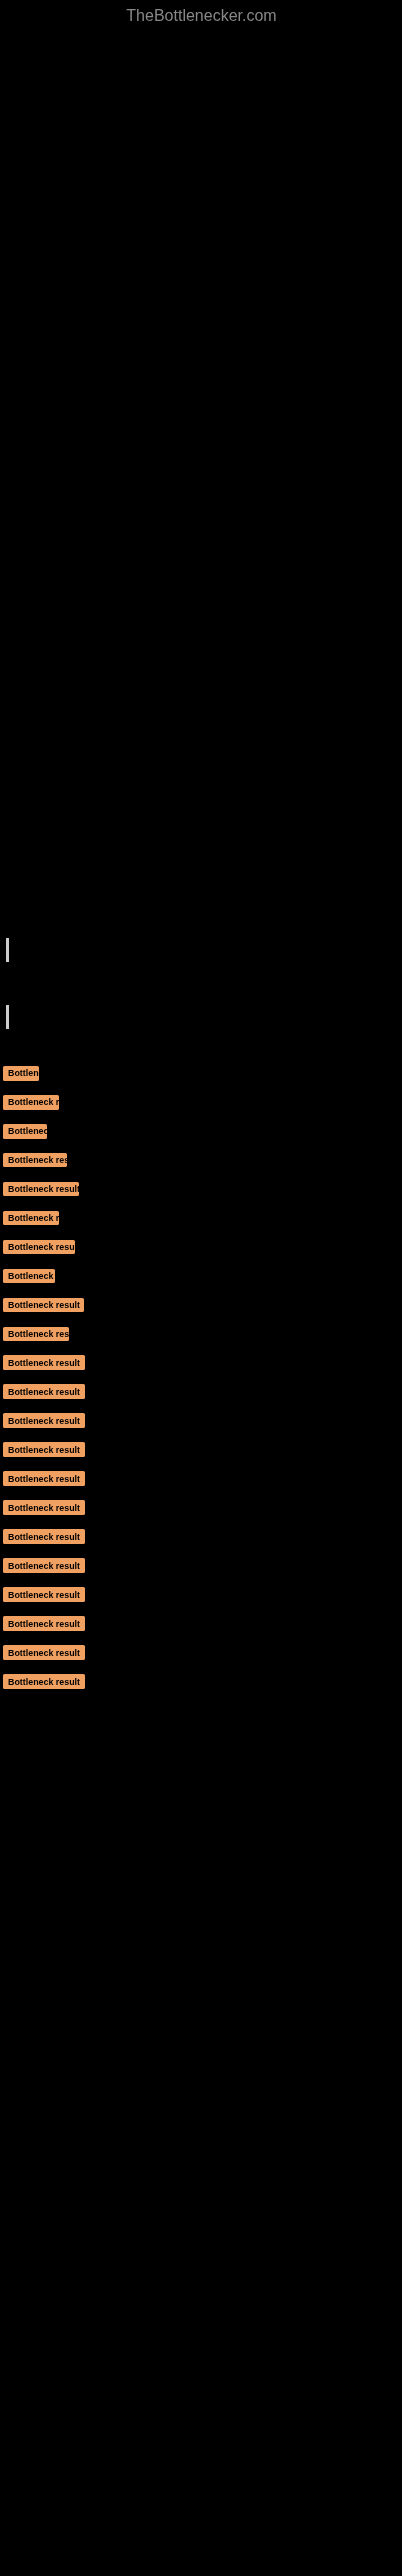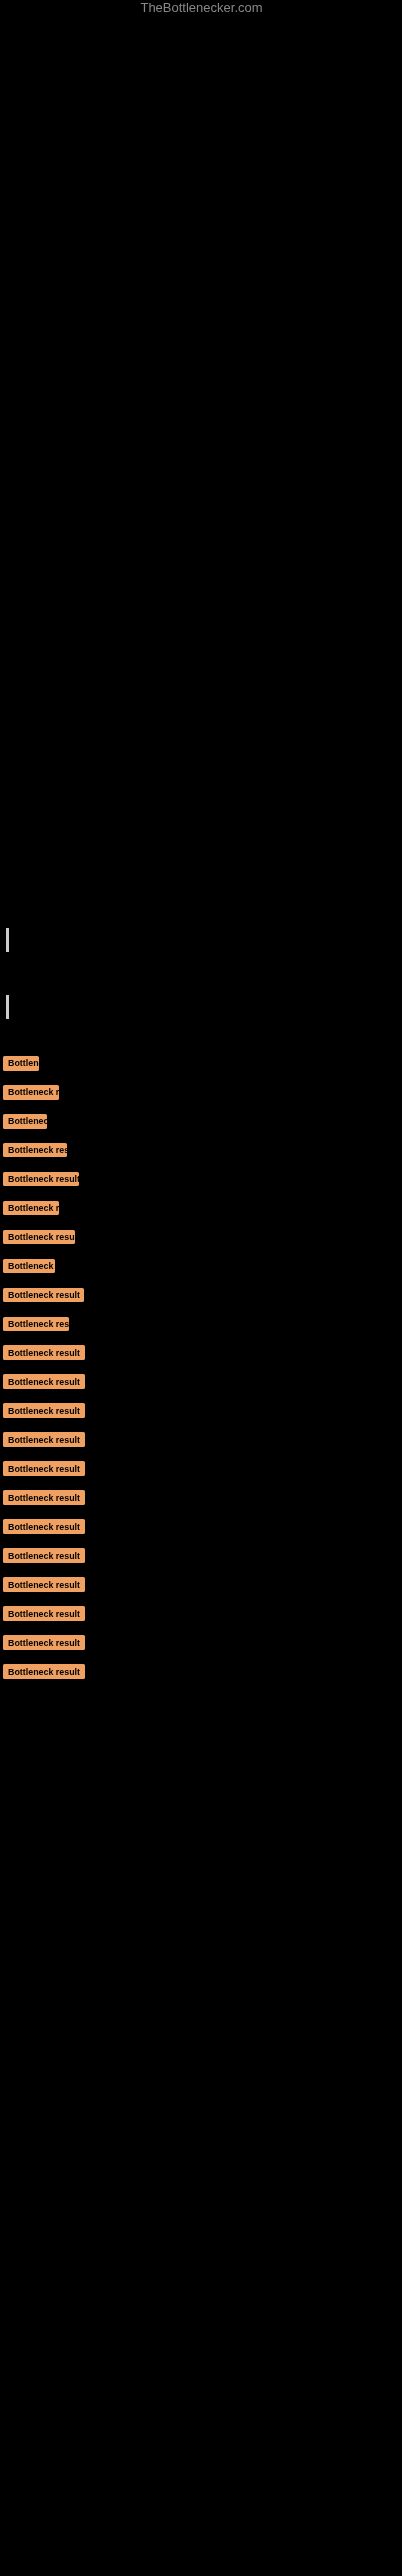--- a/index.html
+++ b/index.html
@@ -9,23 +9,23 @@
     }
     body {
       background-color: #000000;
       width: 403px;
       min-height: 2576px;
       font-family: Arial, sans-serif;
       position: relative;
     }
     .site-title {
       color: #888888;
-      font-size: 13px;
+      font-size: 16px;
       text-align: center;
-      padding-top: 0;
+      padding-top: 7px;
       padding-bottom: 3.2px;
     }
     .main-content {
       position: relative;
       width: 403px;
     }
     .chart-area {
       width: 403px;
       height: 419px;
       background-color: #000000;

